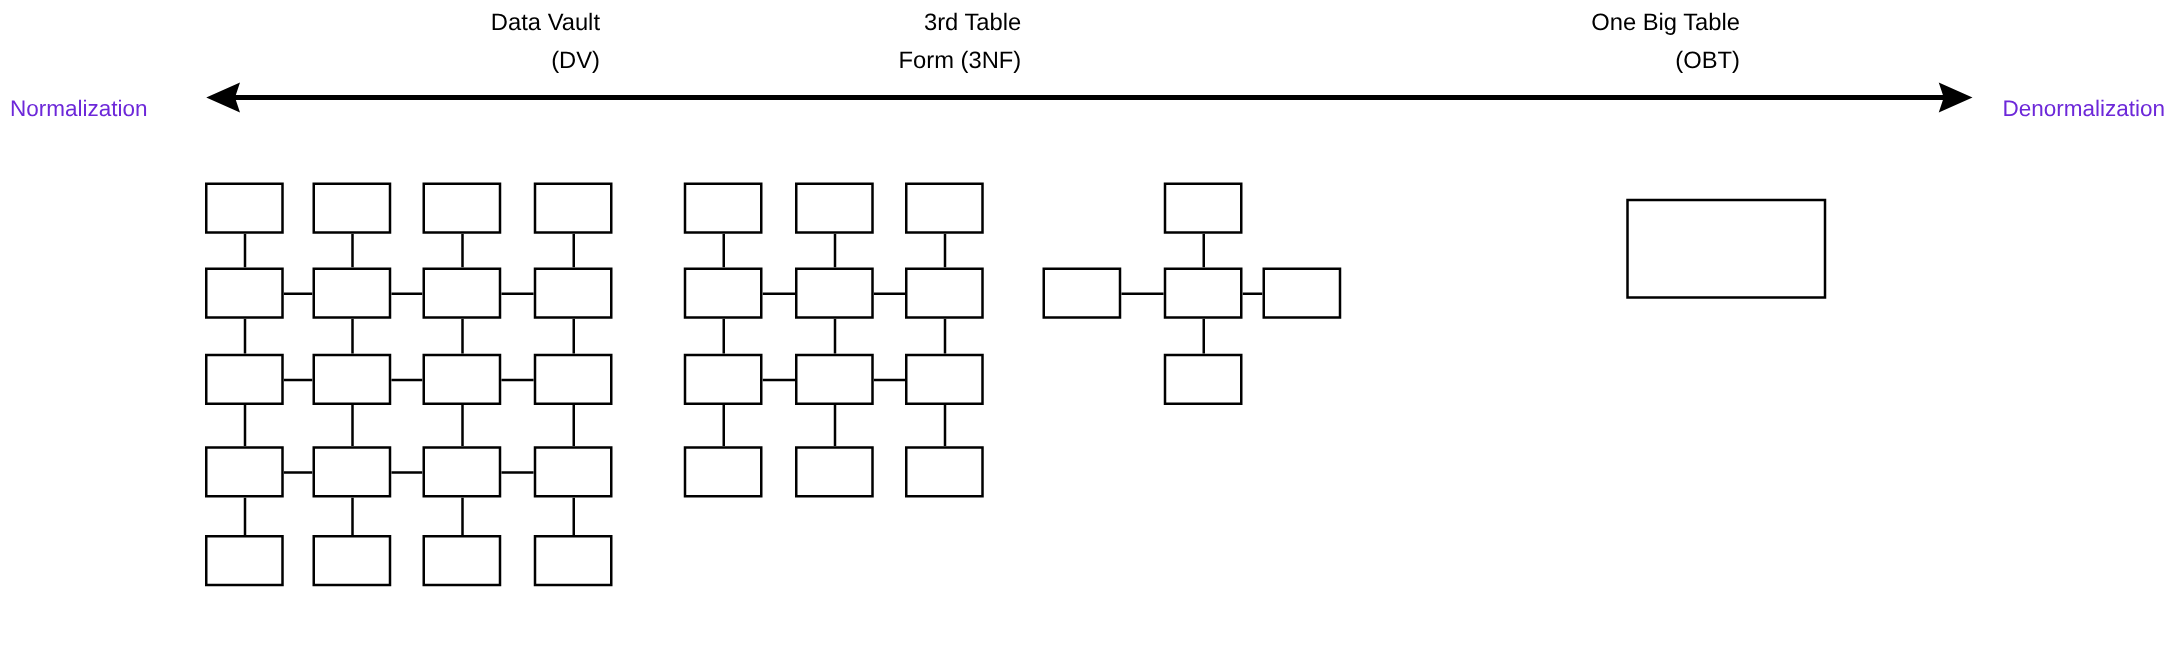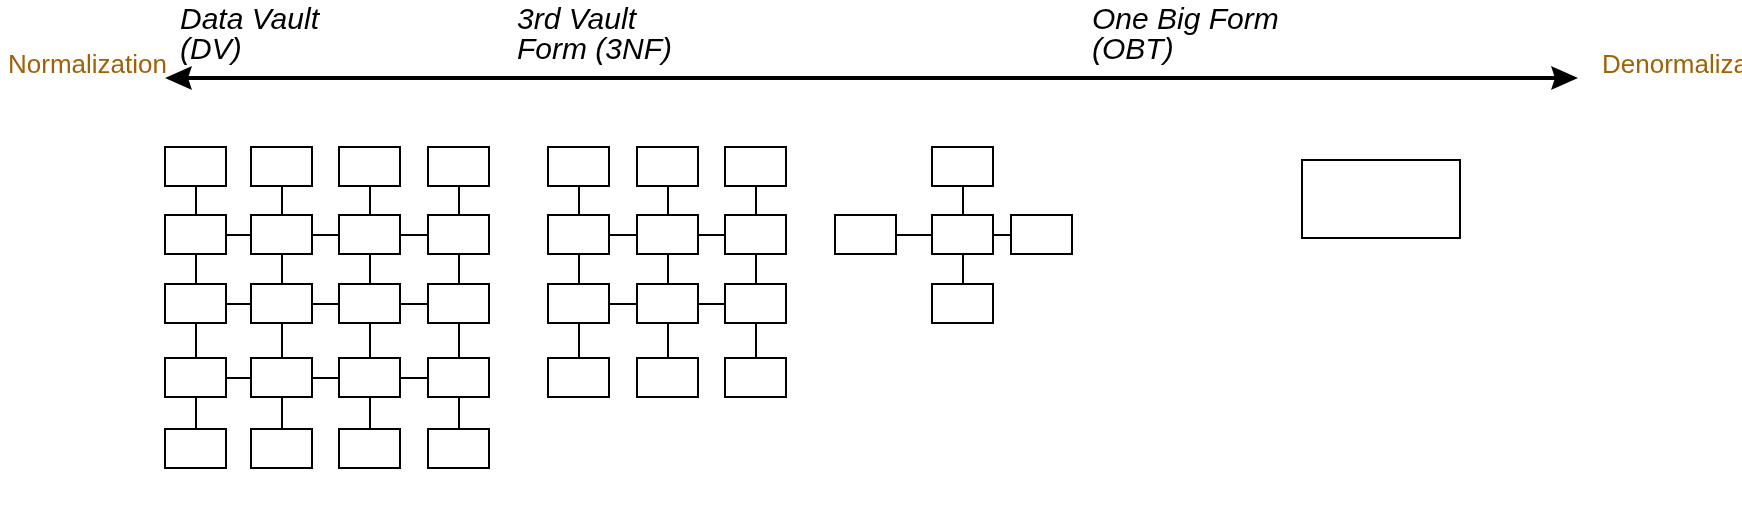--- a/index.html
+++ b/index.html
@@ -13,36 +13,36 @@
   }
   #stage {
     position: relative;
     width: 1742px;
     height: 524px;
     background: #ffffff;
     overflow: hidden;
   }
   .axis-label {
     position: absolute;
-    font-size: 26px;
+    font-size: 18px;
     line-height: 30px;
-    color: #a16207;
+    color: #6d28d9;
     white-space: nowrap;
+    margin-top: 23px;
   }
   #label-normalization { left: 8px; top: 49px; }
   #label-denormalization { left: 1602px; top: 49px; }
 
   .stage-label {
     position: absolute;
-    font-size: 30px;
+    font-size: 19px;
     line-height: 30px;
-    text-align: left;
+    text-align: right;
     color: #000000;
     white-space: pre-line;
-    font-style: italic;
   }
 
   #axis-svg {
     position: absolute;
     left: 0;
     top: 0;
     width: 1742px;
     height: 524px;
     pointer-events: none;
   }
@@ -75,23 +75,23 @@
       <polygon points="165,78 192,66 188,78 192,90" fill="#000000"></polygon>
       <polygon points="1578,78 1551,66 1555,78 1551,90" fill="#000000"></polygon>
     </g>
   </svg>
 
   <div class="axis-label" id="label-normalization">Normalization</div>
   <div class="axis-label" id="label-denormalization">Denormalization</div>
 
   <div class="stage-label" style="left:180px; top:4px; width:300px;">Data Vault
 (DV)</div>
-  <div class="stage-label" style="left:517px; top:4px; width:300px;">3rd Vault
+  <div class="stage-label" style="left:517px; top:4px; width:300px;">3rd Table
 Form (3NF)</div>
-  <div class="stage-label" style="left:1092px; top:4px; width:300px;">One Big Form
+  <div class="stage-label" style="left:1092px; top:4px; width:300px;">One Big Table
 (OBT)</div>
 
   <div class="model-group" id="g-data-vault" style="left:0; top:0; width:1742px; height:524px;">
       <div class="link link-v" style="left: 194.5px; top: 187px; height: 27px;"></div>
       <div class="link link-v" style="left: 280.5px; top: 187px; height: 27px;"></div>
       <div class="link link-v" style="left: 368.5px; top: 187px; height: 27px;"></div>
       <div class="link link-v" style="left: 457.5px; top: 187px; height: 27px;"></div>
       <div class="link link-v" style="left: 194.5px; top: 255px; height: 28px;"></div>
       <div class="link link-v" style="left: 280.5px; top: 255px; height: 28px;"></div>
       <div class="link link-v" style="left: 368.5px; top: 255px; height: 28px;"></div>

